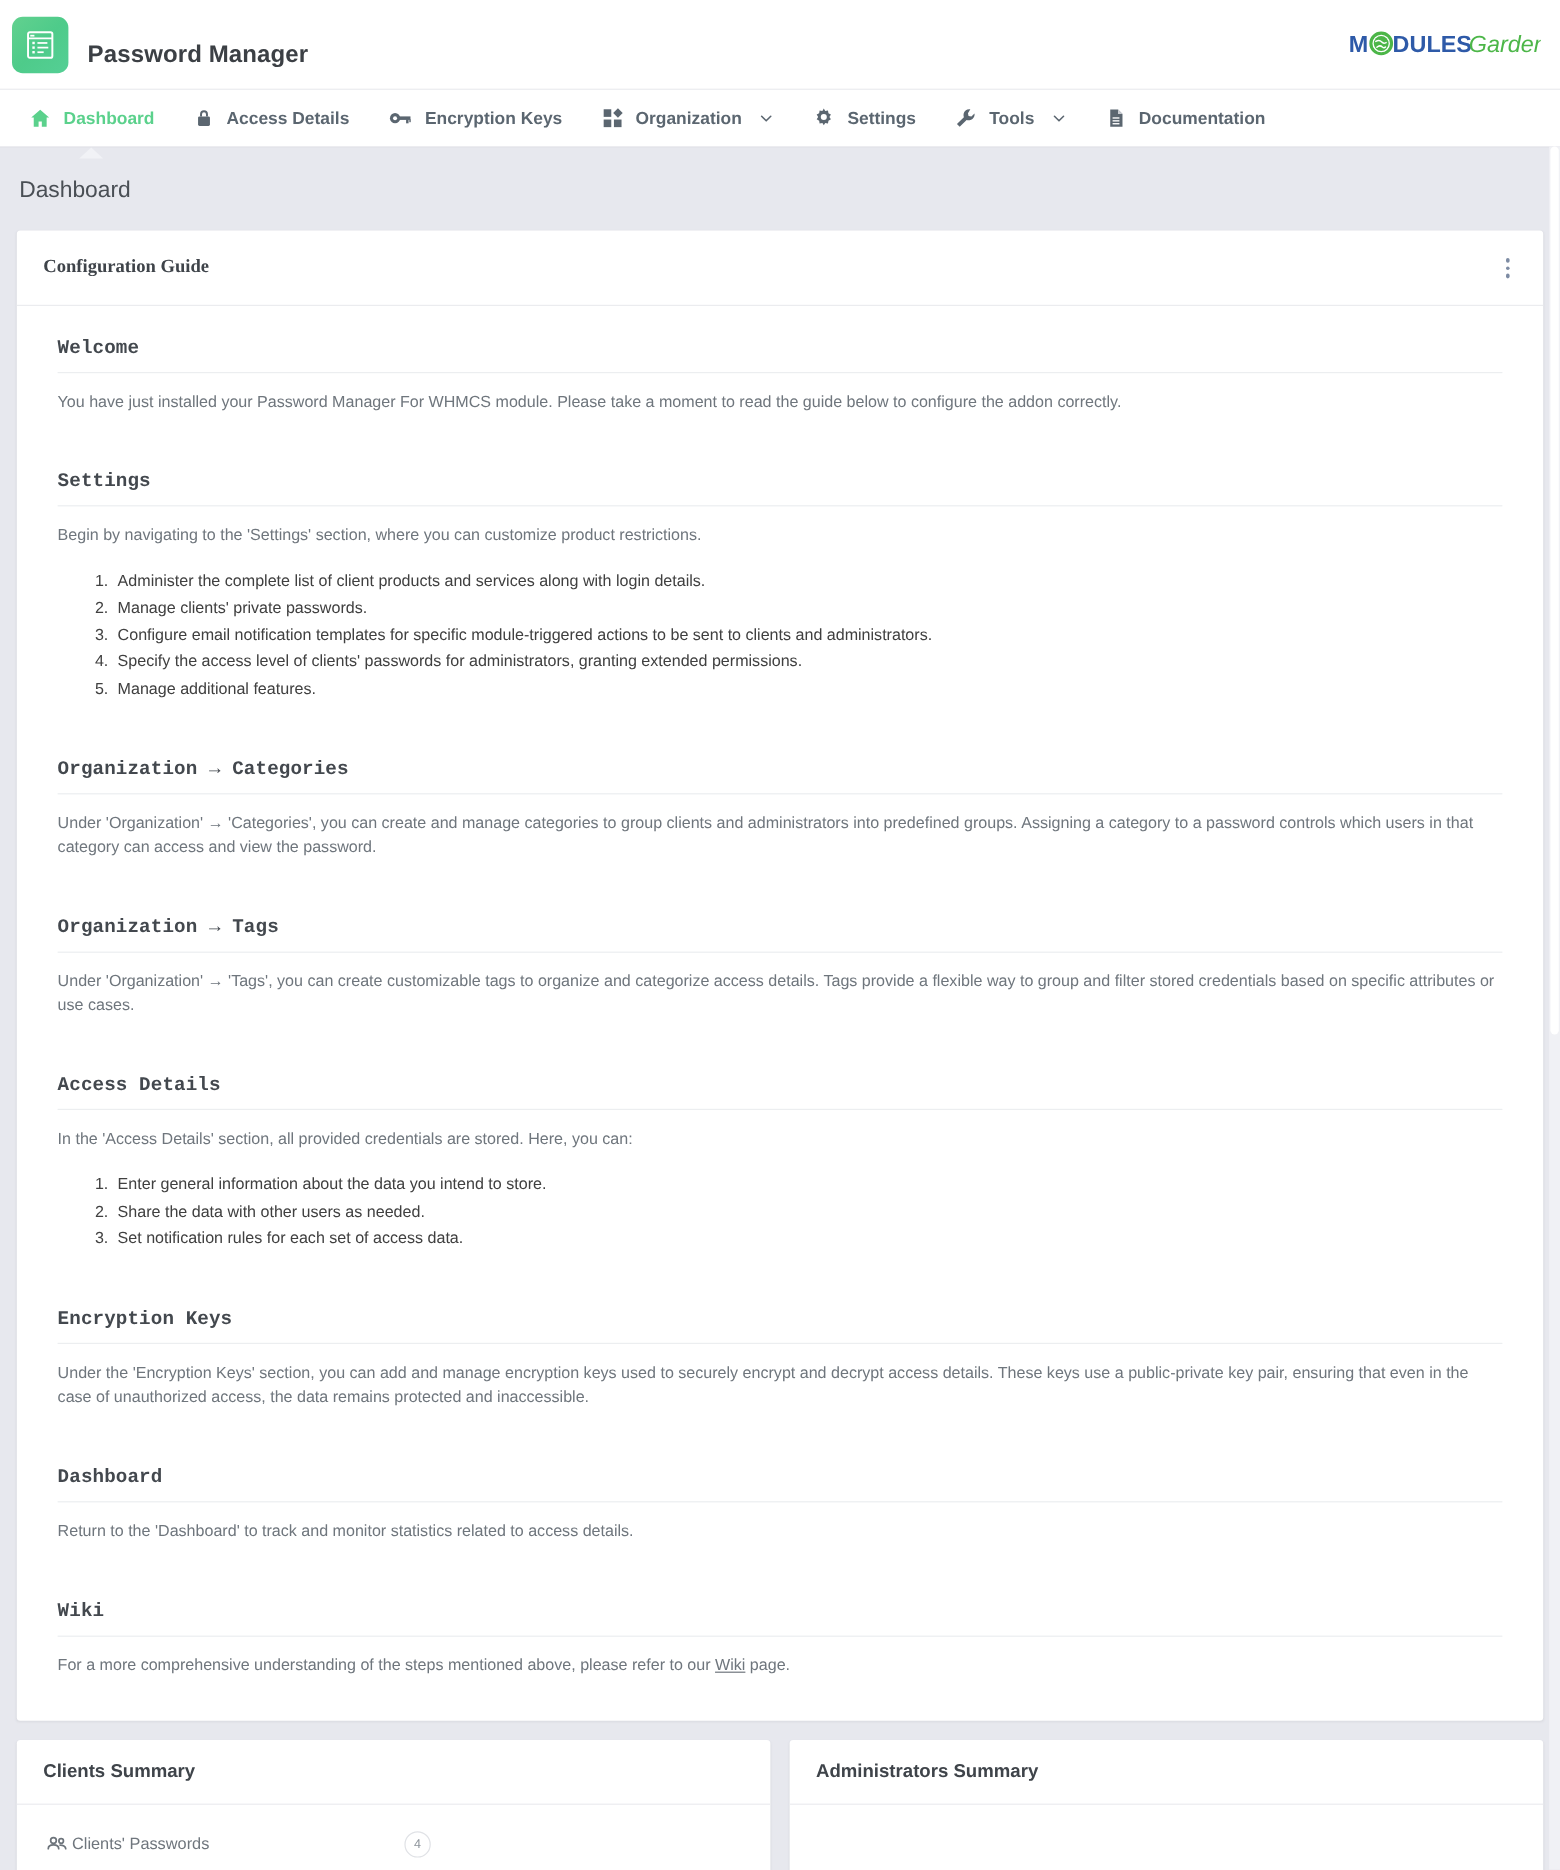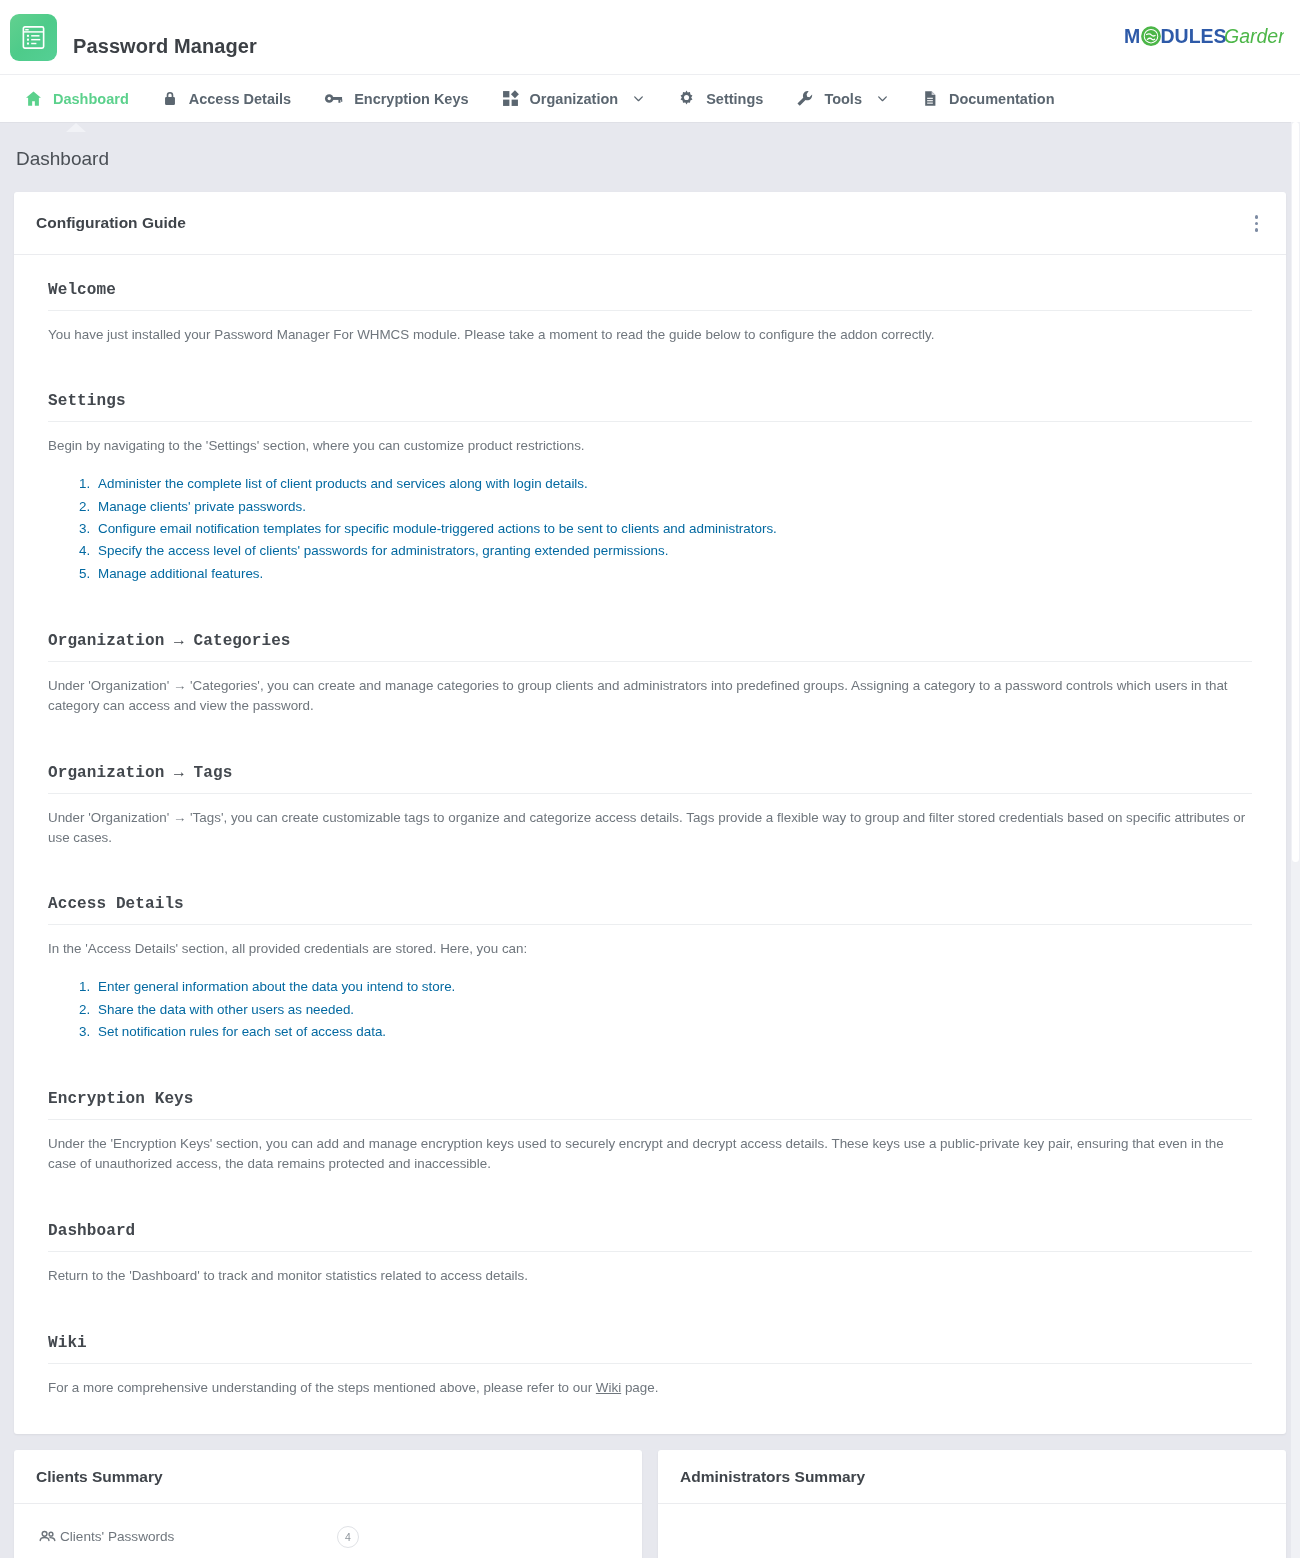--- a/index.html
+++ b/index.html
@@ -98,20 +98,21 @@
     background: #ffffff;
     border-radius: 3px;
     box-shadow: 0 1px 2px rgba(60,64,72,.08);
   }
   .panel-head {
     display: flex;
     align-items: center;
     justify-content: space-between;
     padding: 18px 22px 17px 22px;
     border-bottom: 1px solid #ebecef;
+    font-family: Liberation Serif, serif;
   }
   .panel-title {
     font-size: 15.5px;
     color: #3f444a;
     font-weight: 600;
   }
   .kebab {
     display: flex;
     flex-direction: column;
     gap: 3px;
@@ -144,21 +145,21 @@
     color: #6f767d;
     line-height: 1.48;
     max-width: 1200px;
   }
   .sec-ol {
     margin: 18px 0 0 46px;
     padding: 0;
   }
   .sec-ol li {
     font-size: 13.4px;
-    color: #0369a1;
+    color: #404040;
     line-height: 1.52;
     padding-left: 4px;
     margin-bottom: 2px;
   }
   .wiki-link {
     color: #6f767d;
     text-decoration: underline;
     cursor: pointer;
   }
 

